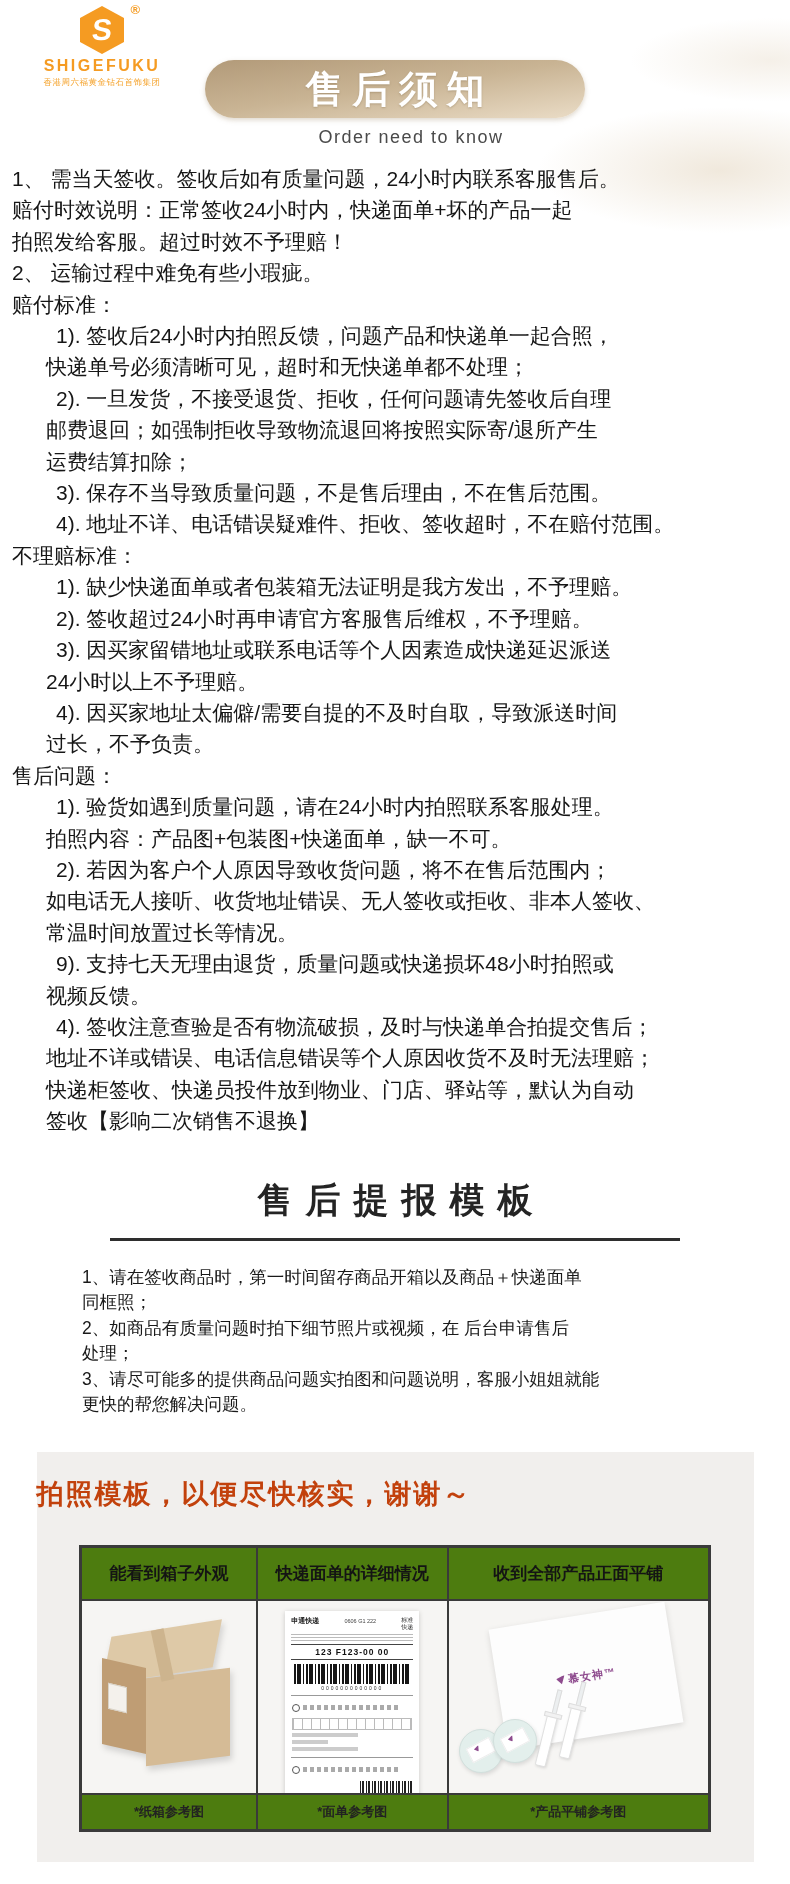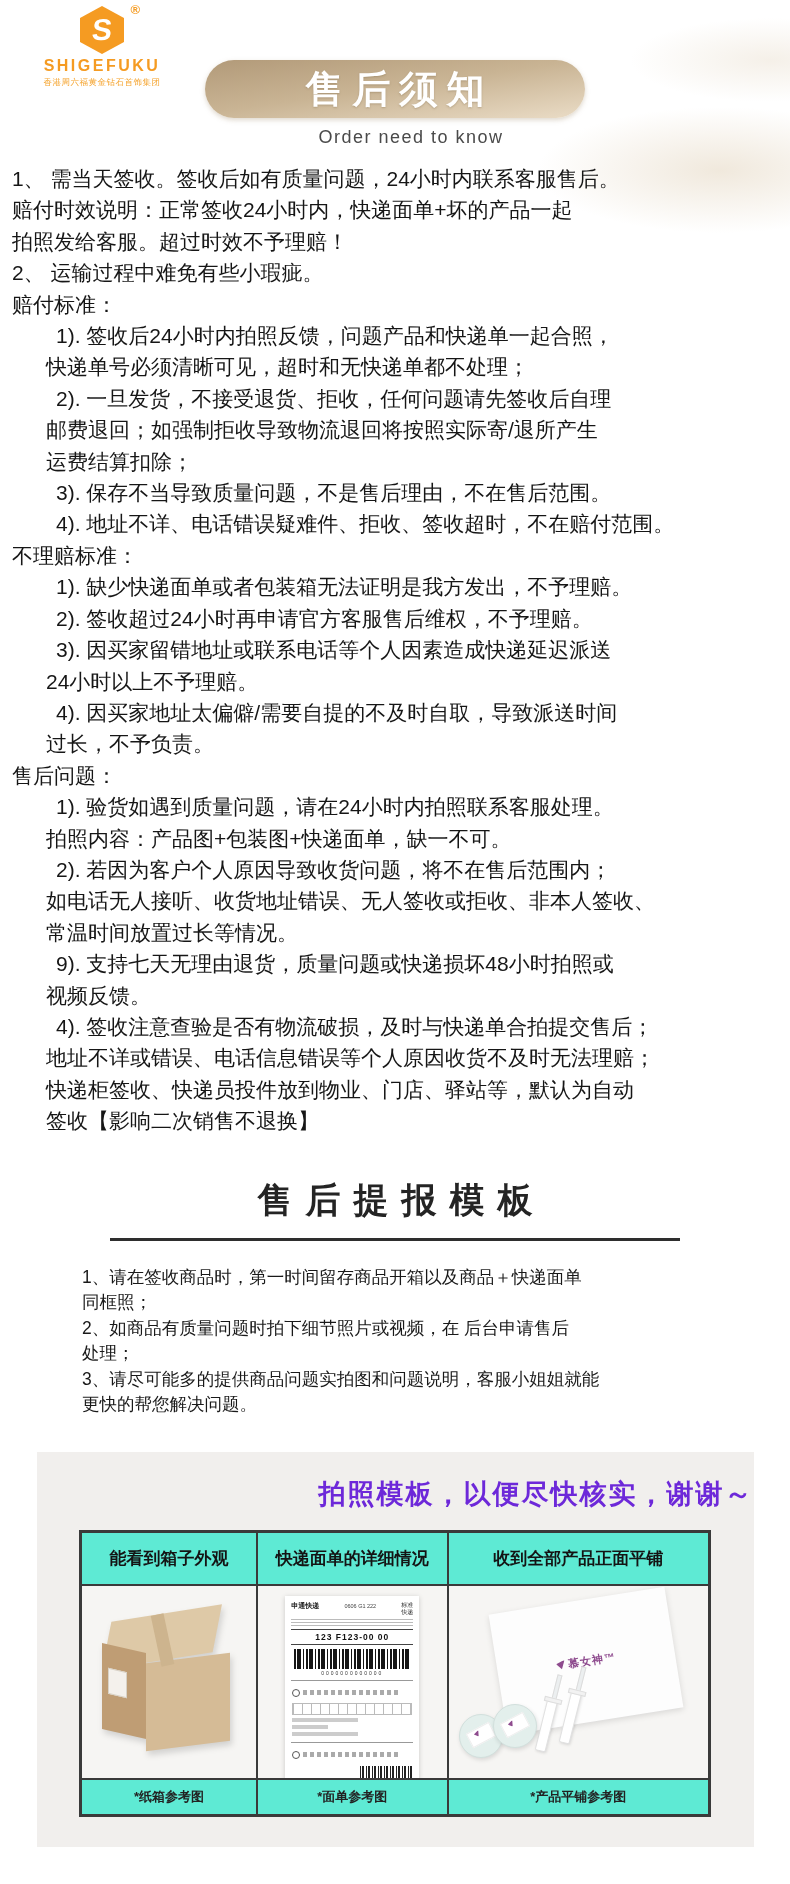--- a/index.html
+++ b/index.html
@@ -37,23 +37,23 @@
   .notice .line.cont{padding-left:46px;}
 
   
   .report-title{margin-top:58px;text-align:center;font-size:35px;font-weight:500;color:#242424;letter-spacing:13px;text-indent:13px;}
   .report-divider{width:570px;height:3px;background:#2e2e2e;margin:14px auto 0;border:0;}
   .steps{margin:24px 90px 0 82px;font-size:17.5px;line-height:25.5px;color:#191919;font-weight:500;}
   .steps .step-line{white-space:nowrap;}
 
   
   .photo-box{width:717px;margin:34px auto 0;background:#f1efed;padding:24px 0 30px;}
-  .photo-box-title{text-align:right;font-size:27px;font-weight:bold;color:#6d28d9;letter-spacing:2px;}
-  .ptable{width:628px;margin:18px auto 0;display:grid;grid-template-columns:28% 30.4% 41.6%;
-          border:2px solid #3a3a3a;background:#5eead4;}
+  .photo-box-title{text-align:left;font-size:27px;font-weight:bold;color:#c2410c;letter-spacing:2px;}
+  .ptable{width:628px;margin:33px auto 0;display:grid;grid-template-columns:28% 30.4% 41.6%;
+          border:2px solid #3a3a3a;background:#4d7c0f;}
   .pcell{border:1px solid #3a3a3a;}
   .phead{font-size:17px;font-weight:bold;text-align:center;padding:14px 0;color:#141414;}
   .pimg{height:192px;position:relative;overflow:hidden;background:#f6f5f3;}
   .pcap{font-size:13px;font-weight:bold;text-align:center;padding:8px 0;color:#222;}
 
   
   .carton{position:absolute;left:16px;top:26px;width:140px;height:136px;filter:drop-shadow(2px 4px 3px rgba(0,0,0,.15));}
   .face-top{position:absolute;left:8px;top:2px;width:112px;height:46px;background:#dec9a7;transform:rotate(-9deg) skewX(-20deg);}
   .face-left{position:absolute;left:4px;top:36px;width:44px;height:86px;background:#bf9d74;transform:skewY(13deg);}
   .face-right{position:absolute;left:48px;top:46px;width:84px;height:88px;background:#d5bb96;transform:skewY(-7deg);}

